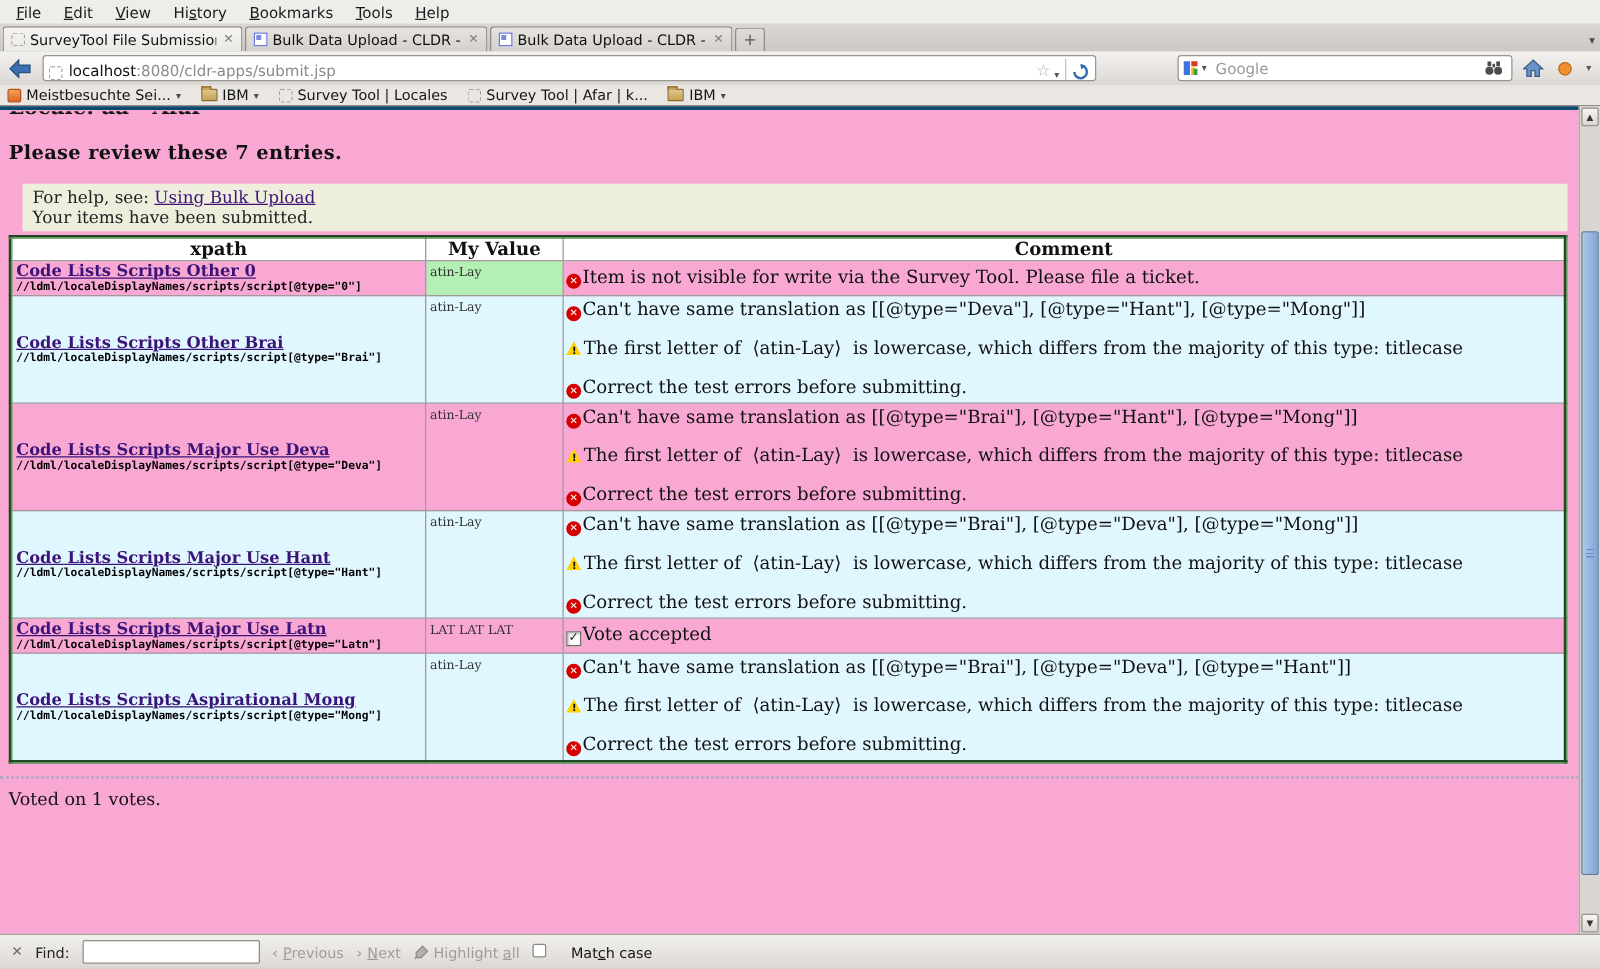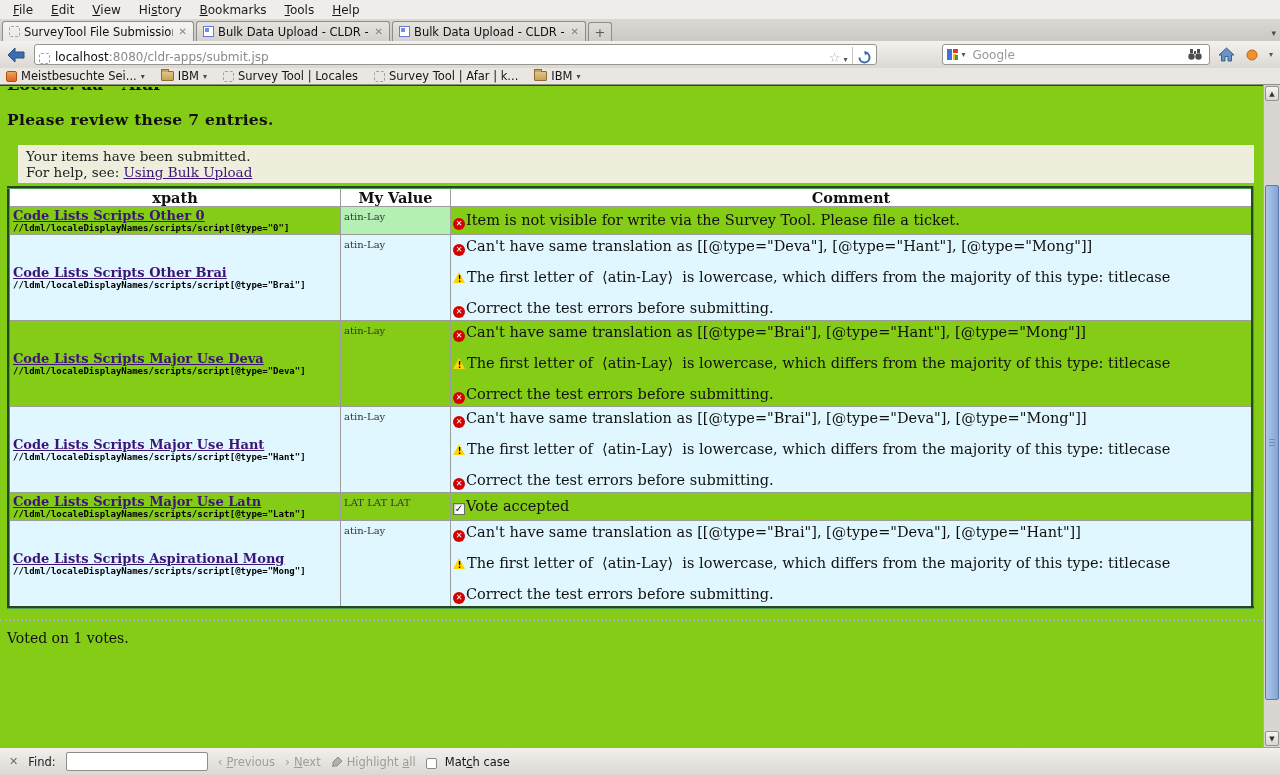--- a/index.html
+++ b/index.html
@@ -46,21 +46,21 @@
   .toolbar-btn{display:flex;align-items:center;justify-content:center;padding:0 3px}
 
   .bmbar{height:17px;background:#eae7e3;border-bottom:1px solid #8f8c88;display:flex;align-items:center;padding:0 6px;font-size:11.5px;color:#161616}
   .bm{display:flex;align-items:center;gap:4px;margin-right:16px;white-space:nowrap}
   .ic-mostvisited{width:11px;height:11px;border:1px solid #b04d10;border-radius:2px;background:linear-gradient(#f2a25a,#e2641e)}
   .ic-folder{width:13px;height:10px;background:linear-gradient(#e0c48a,#c9a355);border:1px solid #8a6d33;border-radius:1px;position:relative}
   .ic-folder::before{content:"";position:absolute;left:-1px;top:-3px;width:6px;height:2px;background:#c9a355;border:1px solid #8a6d33;border-bottom:none}
   .bm-chevron{color:#4a4a4a;font-size:8px}
 
   
-  #content{position:absolute;left:0;top:85px;right:17px;bottom:28px;background:#84cc16;overflow:hidden;font-family:"DejaVu Serif",serif;color:#111;border-top:1px solid #0c4a6e}
+  #content{position:absolute;left:0;top:85px;right:17px;bottom:28px;background:#f9a8d4;overflow:hidden;font-family:"DejaVu Serif",serif;color:#111;border-top:3px solid #0c4a6e}
   .clip-head{height:10px;overflow:hidden;margin:1px 0 0 7px}
   .clip-head span{display:block;margin-top:-13px;font-weight:bold;font-size:17px}
   .review-heading{margin:13px 0 0 7px;font-weight:bold;font-size:15.5px;letter-spacing:.3px}
   .notice{margin:16px 9px 3px 18px;background:var(--notice-bg);padding:3px 8px;font-size:13.5px;line-height:16px;color:#222}
   .notice a{color:var(--link-color);text-decoration:underline}
 
   table.review{border-collapse:collapse;margin-left:7px;width:1247px;border:3px groove #4e9a4e}
   table.review th,table.review td{border:1px solid #9c9c9c}
   table.review th{font-size:14.5px;font-weight:bold;padding:0;background:#fff}
   td.xpath{vertical-align:middle;padding:1px 3px;width:332px}
@@ -88,21 +88,21 @@
   .sb-up{top:1px}.sb-down{bottom:1px}
   .sb-thumb{position:absolute;left:1px;right:1px;top:100px;height:515px;background:linear-gradient(90deg,#aec7e8,#82a5d5);border:1px solid #5d7ca8;border-radius:2px}
   .sb-thumb::after{content:"";position:absolute;left:3px;right:3px;top:50%;margin-top:-4px;height:7px;background:repeating-linear-gradient(#6d8cb8 0 1px,transparent 1px 3px)}
 
   
   #findbar{position:absolute;left:0;right:0;bottom:0;height:28px;background:linear-gradient(#f2f0ed,#dbd8d4);border-top:1px solid #a19e99;display:flex;align-items:center;padding:0 9px;gap:10px;font-size:11.5px;color:#222}
   .fb-close{color:#6e6b67;font-weight:bold;font-size:11px}
   #findbar input{width:142px;height:19px;border:1px solid #908d89;border-radius:2px;font-size:11px;padding:0 3px;background:#fff}
   .fb-dis{color:#a09d99;display:flex;align-items:center;gap:4px}
   .fb-chev{font-size:12px}
-  .fb-match{display:flex;align-items:flex-end;gap:8px;color:#161616}
+  .fb-match{display:flex;align-items:flex-start;gap:20px;color:#161616}
   .fb-check{width:11px;height:11px;border:1px solid #8c8985;border-radius:2px;background:#fff}
 </style>
 </head>
 <body>
 
 <div class="menubar">
   <span class="menu-item"><span></span><u>F</u><span>ile</span></span>
   <span class="menu-item"><span></span><u>E</u><span>dit</span></span>
   <span class="menu-item"><span></span><u>V</u><span>iew</span></span>
   <span class="menu-item"><span>Hi</span><u>s</u><span>tory</span></span>
@@ -208,22 +208,22 @@
   </span>
 </div>
 
 <div id="content">
   <div class="clip-head">
       <span>Locale: aa - Afar</span>
     </div>
   <div class="review-heading">Please review these 7 entries.</div>
 
   <div class="notice">
+    <div><span>For help, see: </span><a href="#">Using Bulk Upload</a></div>
     <div>Your items have been submitted.</div>
-    <div><span>For help, see: </span><a href="#">Using Bulk Upload</a></div>
   </div>
 
   <table class="review">
     <thead>
       <tr>
         <th style="width:332px">xpath</th>
         <th style="width:110px">My Value</th>
         <th>Comment</th>
       </tr>
     </thead>

